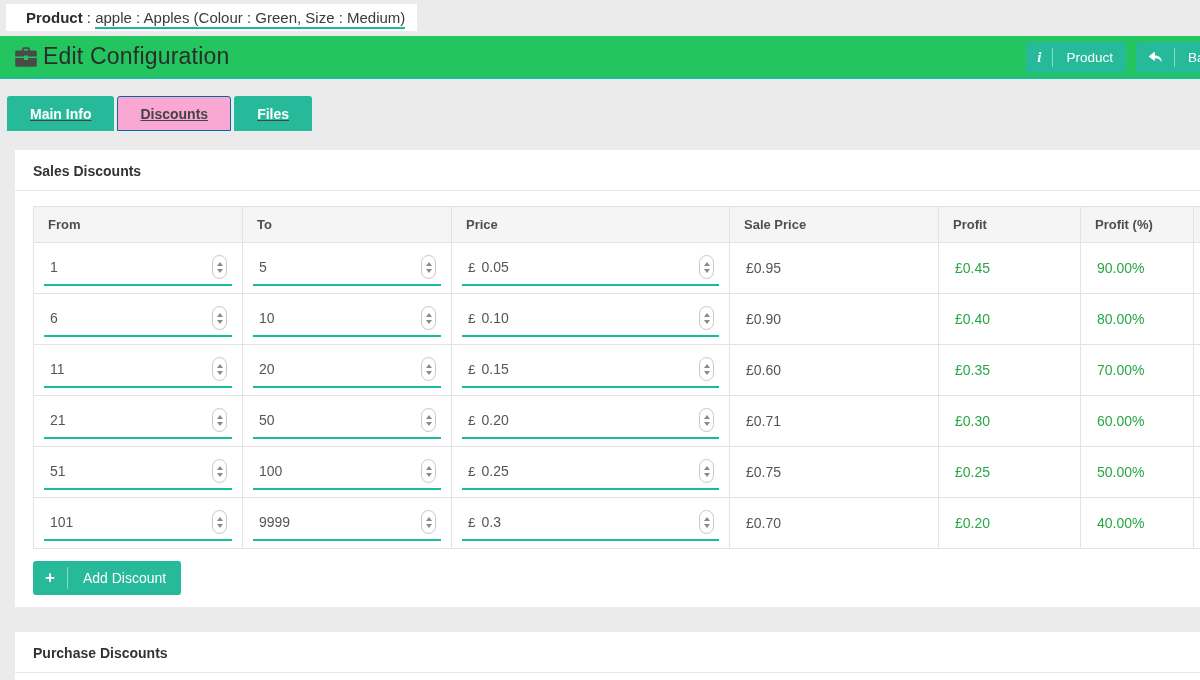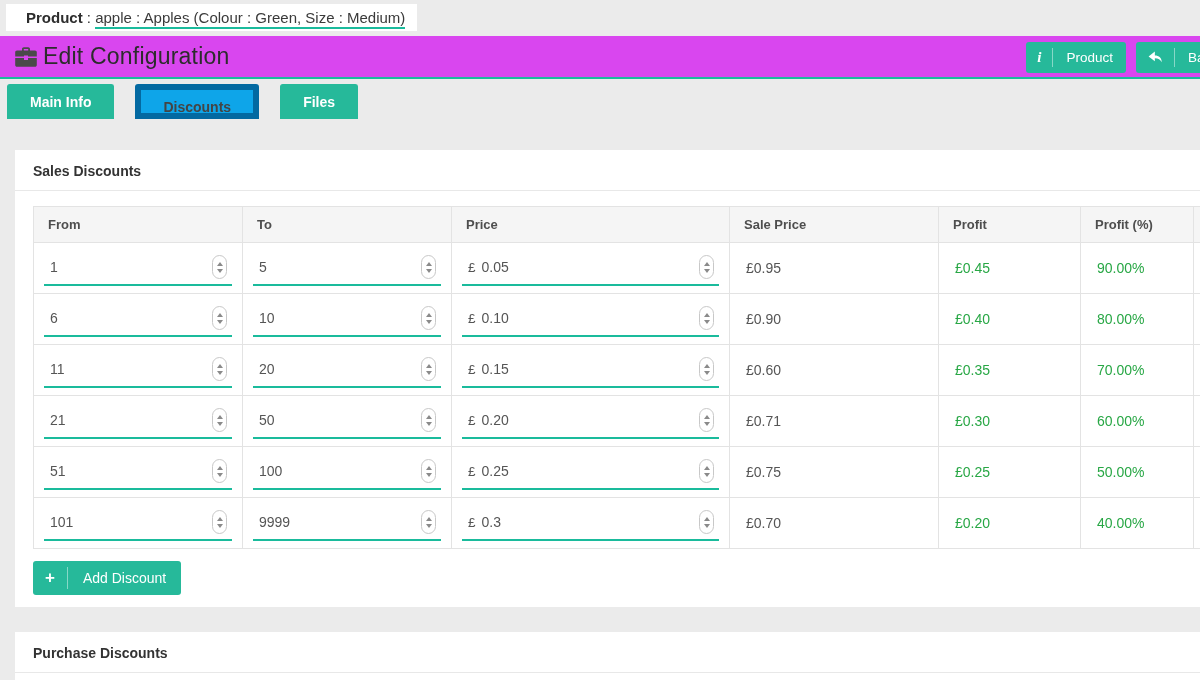--- a/index.html
+++ b/index.html
@@ -19,48 +19,48 @@
   }
   .breadcrumb b { font-weight: 700; color: #2d2d2d; margin-left: 12px; }
   .breadcrumb a {
     color: #3a3a3a; text-decoration: none; cursor: pointer;
     border-bottom: 2px solid #1abb9c; padding-bottom: 1px;
   }
 
   
   .page-header {
     position: absolute; top: 36px; left: 0; width: 1200px; height: 43px;
-    background: #d946ef; border-bottom: 2px solid #1abb9c;
+    background: #22c55e; border-bottom: 2px solid #1abb9c;
     display: flex; align-items: center; padding: 0 0 0 14px;
   }
   .page-header .hicon { width: 24px; height: 24px; margin-right: 5px; flex: 0 0 auto; }
   .page-title { font-size: 23px; color: #2c2c2c; font-weight: 400; letter-spacing: .2px; }
 
   .hdr-actions { position: absolute; right: -31px; top: 6px; display: flex; gap: 10px; }
   .btn-teal {
     display: inline-flex; align-items: center; height: 31px;
     background: #26b99a; color: #fff; border: none; border-radius: 3px;
     font-family: inherit; font-size: 13.5px; cursor: pointer; padding: 0;
   }
   .btn-teal .ic { padding: 0 11px; font-weight: 700; display: flex; align-items: center; }
   .btn-teal .sep { width: 1px; height: 19px; background: rgba(255,255,255,.45); }
   .btn-teal .lbl { padding: 0 13px; }
   .btn-teal .info-i { font-family: "Liberation Serif", serif; font-style: italic; font-size: 15px; }
 
   
-  .tabs { position: absolute; top: 84px; left: 7px; display: flex; gap: 21px; }
+  .tabs { position: absolute; top: 96px; left: 7px; display: flex; gap: 3px; text-decoration: underline; }
   .tab {
     height: 35px; line-height: 35px; padding: 0 22px;
     font-size: 14px; font-weight: 700; cursor: pointer;
     border-radius: 3px 3px 0 0; background: #26b99a; color: #fff;
     border: 1px solid #26b99a; border-bottom: none;
   }
   .tab.active {
-    background: #0ea5e9; color: #444;
-    border: 6px solid #0369a1;
+    background: #f9a8d4; color: #444;
+    border: 1px solid #0369a1;
   }
 
   
   .card { position: absolute; left: 15px; width: 1265px; background: #fff; }
   .card-sales { top: 150px; }
   .card-purchase { top: 632px; height: 80px; }
   .card-title {
     font-size: 14px; font-weight: 700; color: #333;
     padding: 13px 18px 11px 18px; border-bottom: 1px solid #e8e8e8;
   }

